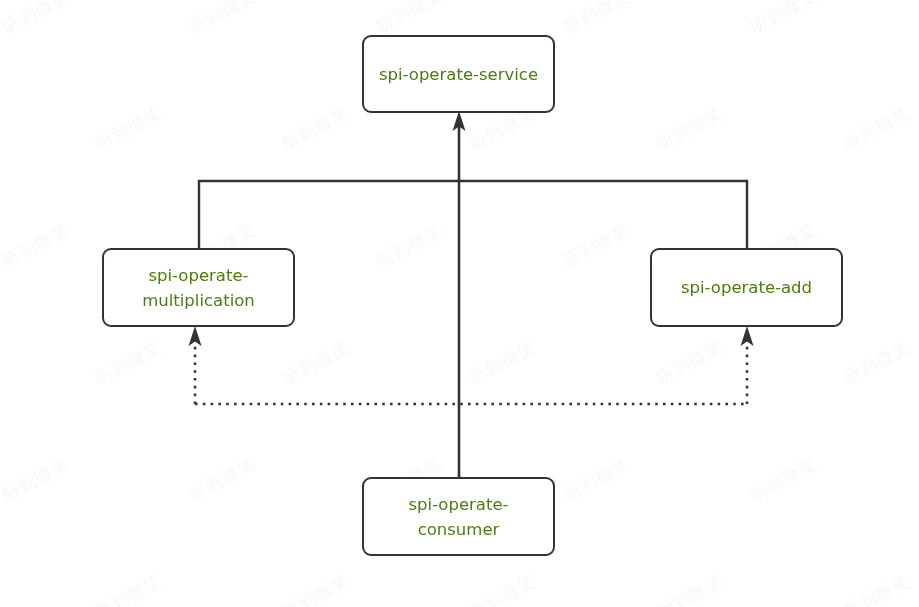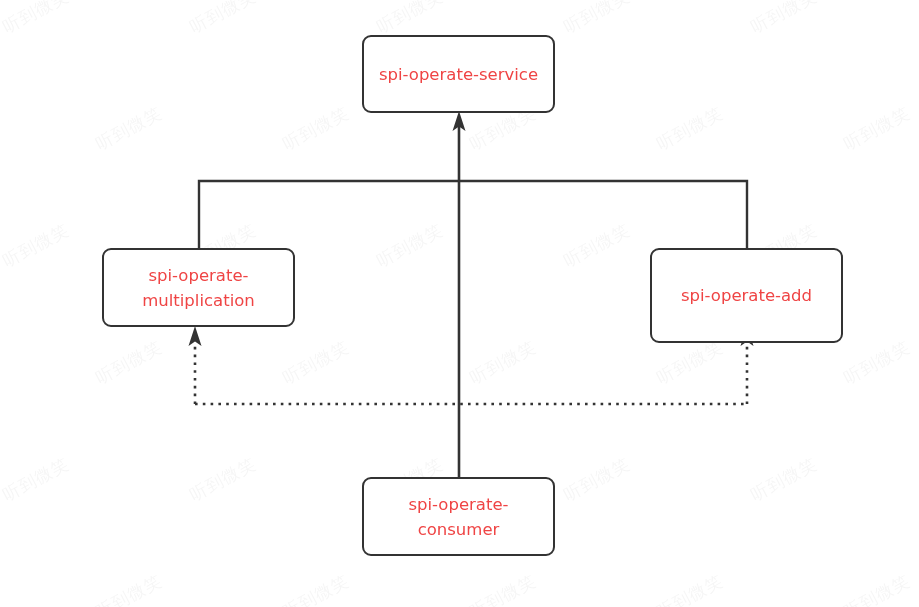--- a/index.html
+++ b/index.html
@@ -52,21 +52,21 @@
     border-radius: 9px;
     display: flex;
     align-items: center;
     justify-content: center;
     z-index: 3;
   }
   .node-label {
     font-family: "DejaVu Sans", sans-serif;
     font-size: 16.5px;
     line-height: 25px;
-    color: #ef4444;
+    color: #4d7c0f;
     text-align: center;
     white-space: pre-line;
     user-select: none;
   }
 </style>
 </head>
 <body>
 
 <div id="canvas">
 
@@ -125,21 +125,21 @@
 
   <div class="node" style="left:362px; top:35px; width:193px; height:78px;">
     <span class="node-label">spi-operate-service</span>
   </div>
 
   <div class="node" style="left:102px; top:248px; width:193px; height:79px;">
     <span class="node-label">spi-operate-
 multiplication</span>
   </div>
 
-  <div class="node" style="left:650px; top:248px; width:193px; height:95px;">
+  <div class="node" style="left:650px; top:248px; width:193px; height:79px;">
     <span class="node-label">spi-operate-add</span>
   </div>
 
   <div class="node" style="left:362px; top:477px; width:193px; height:79px;">
     <span class="node-label">spi-operate-
 consumer</span>
   </div>
 
 </div>
 

